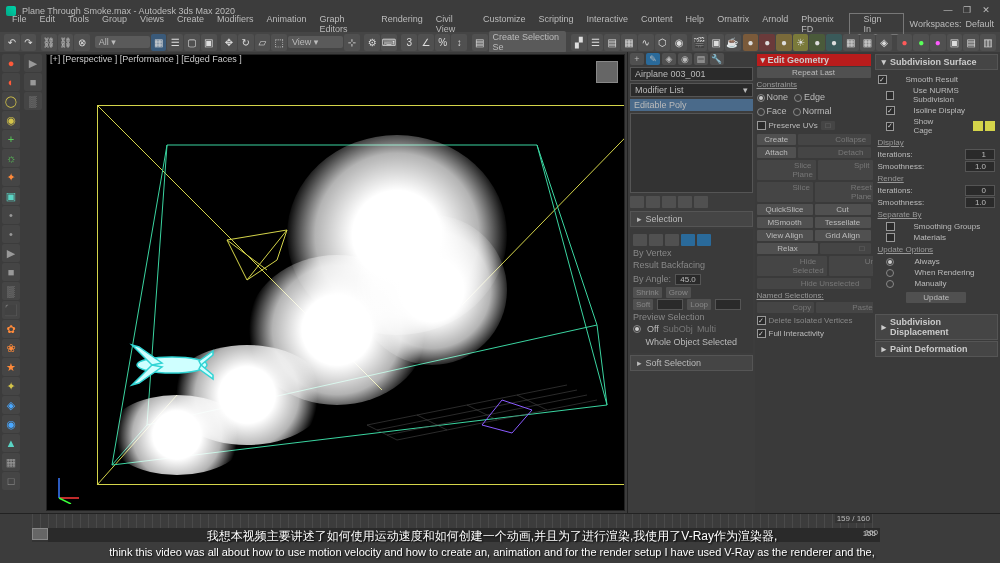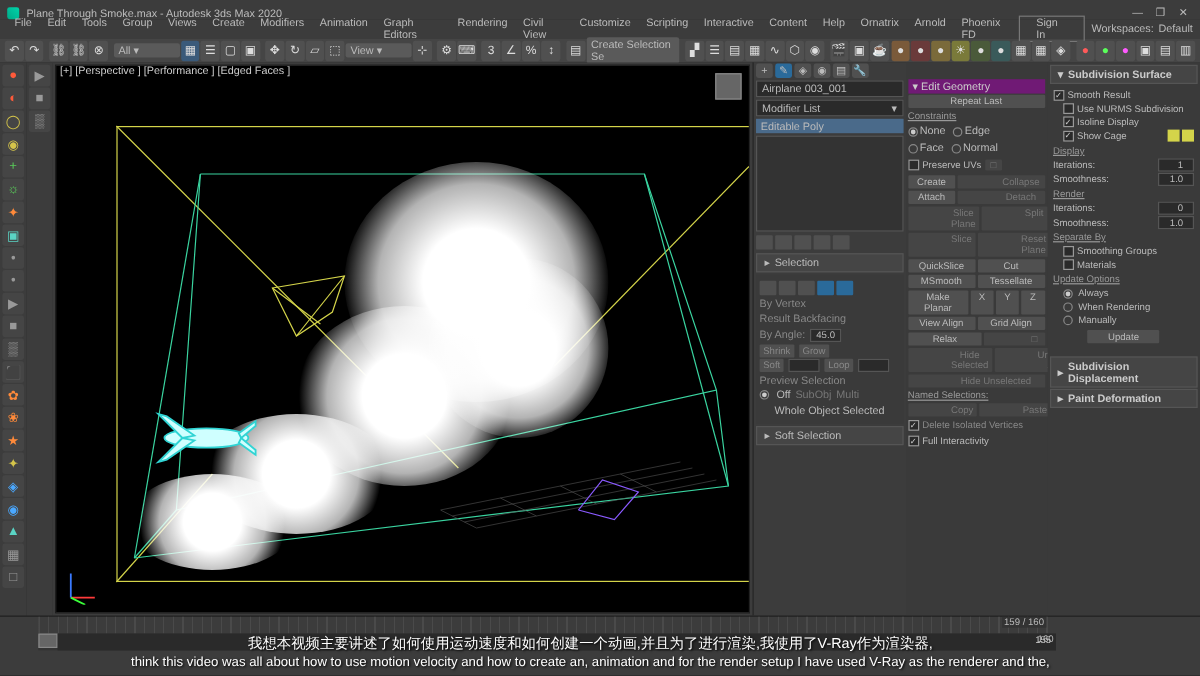--- a/index.html
+++ b/index.html
@@ -51,36 +51,36 @@
 .selmode-btn { width:14px; height:12px; background:#505050; border-radius:1px; cursor:pointer;}
 .selmode-btn.active { background:#2a6a9a;}
 .sel-lbl { color:#888; font-size:9px; display:block; margin:2px 0;}
 .sel-r { display:flex; gap:4px; align-items:center; margin:1px 0;}
 .sel-spin { background:#2a2a2a; border:1px solid #555; width:26px; height:11px; font-size:8px; text-align:center;}
 .mini-btn { background:#505050; padding:1px 3px; font-size:8px; border-radius:1px; cursor:pointer; color:#888;}
 .radio-dot { width:8px; height:8px; border:1px solid #888; border-radius:50%; display:inline-block; margin-right:2px; vertical-align:middle;}
 .radio-dot.on::after { content:''; display:block; width:4px; height:4px; background:#ccc; border-radius:50%; margin:1px;}
 .whole-txt { text-align:center; font-size:9px; margin:3px 0;}
 
-.mid-hd { background:#701a75; padding:1px 4px; font-size:9px; font-weight:normal; color:#ccc;margin-top:12px;}
+.mid-hd { background:#b91c1c; padding:1px 4px; font-size:9px; font-weight:bold; color:#ccc;}
 .mid-btn { background:#505050; padding:1px 3px; font-size:8px; margin:1px 0; text-align:center; border-radius:1px; cursor:pointer; color:#bbb;}
 .mid-btn.dim { color:#777; background:#454545;padding-left:36px;}
 .mid-row { display:flex; gap:2px;}
 .mid-row .mid-btn { flex:1;}
 .mid-lbl { font-size:8px; color:#999; padding:1px 0;text-decoration:underline;}
 .mid-chklbl { font-size:8px; display:flex; align-items:center; gap:3px; margin:2px 0;}
 .chk { width:9px; height:9px; border:1px solid #999; background:#2a2a2a; display:inline-flex; align-items:center; justify-content:center;}
 .chk.on::after { content:'✓'; font-size:7px; color:#ccc;}
 .spin-val { background:#2a2a2a; border:1px solid #555; width:30px; height:11px; font-size:8px; text-align:right; padding-right:8px; position:relative;}
 .const-r { display:flex; gap:6px; margin:2px 0;}
 .const-r .radio-dot { margin-right:2px;}
 
 .r-hd { background:#454545; padding:2px 6px; font-size:9px; font-weight:bold; color:#ccc; border:1px solid #555; display:flex; align-items:center; gap:4px;}
 .r-body { padding:3px; font-size:8px;}
-.r-chk { display:flex; align-items:center; gap:3px; margin:2px 0;}
+.r-chk { display:flex; align-items:center; gap:19px; margin:2px 0;}
 .swatch-r { display:flex; gap:2px;}
 .swatch { width:10px; height:10px;}
 .r-spin-row { display:flex; justify-content:space-between; align-items:center; margin:1px 0;}
 .r-update-btn { background:#505050; width:60px; margin:4px auto; padding:1px 0; text-align:center; border-radius:1px;}
 
 .timeline-area { height: 50px; background:#3c3c3c; position:relative; border-top:1px solid #222;}
 .timeline-ruler { height:14px; background: repeating-linear-gradient(90deg,#4a4a4a 0,#4a4a4a 1px,transparent 1px,transparent 8px); position:relative; margin-left:32px; margin-right:120px;}
 .timeline-ticks { position:absolute; right:4px; top:1px; font-size:8px; color:#ccc;}
 .timeline-frame-ind { position:absolute; right:8px; top:0; font-size:8px; background:#333; padding:0 2px;}
 .timeline-slider { height:14px; background:#333; margin-left:32px; margin-right:120px; position:relative; display:flex;}
@@ -392,26 +392,20 @@
         </div>
       <div class="mid-row">
           <div class="mid-btn">QuickSlice</div>
           <div class="mid-btn">Cut</div>
         </div>
       <div class="mid-row">
           <div class="mid-btn">MSmooth</div>
           <div class="mid-btn">Tessellate</div>
         </div>
       <div class="mid-row">
-        <div class="mid-btn">Make Planar</div>
-        <div class="mid-btn" style="flex:0.3">X</div>
-        <div class="mid-btn" style="flex:0.3">Y</div>
-        <div class="mid-btn" style="flex:0.3">Z</div>
-      </div>
-      <div class="mid-row">
           <div class="mid-btn">View Align</div>
           <div class="mid-btn">Grid Align</div>
         </div>
       <div class="mid-row">
           <div class="mid-btn">Relax</div>
           <div class="mid-btn dim" style="flex:0.2">□</div>
         </div>
       <div class="mid-row">
           <div class="mid-btn dim">Hide Selected</div>
           <div class="mid-btn dim">Unhide All</div>

